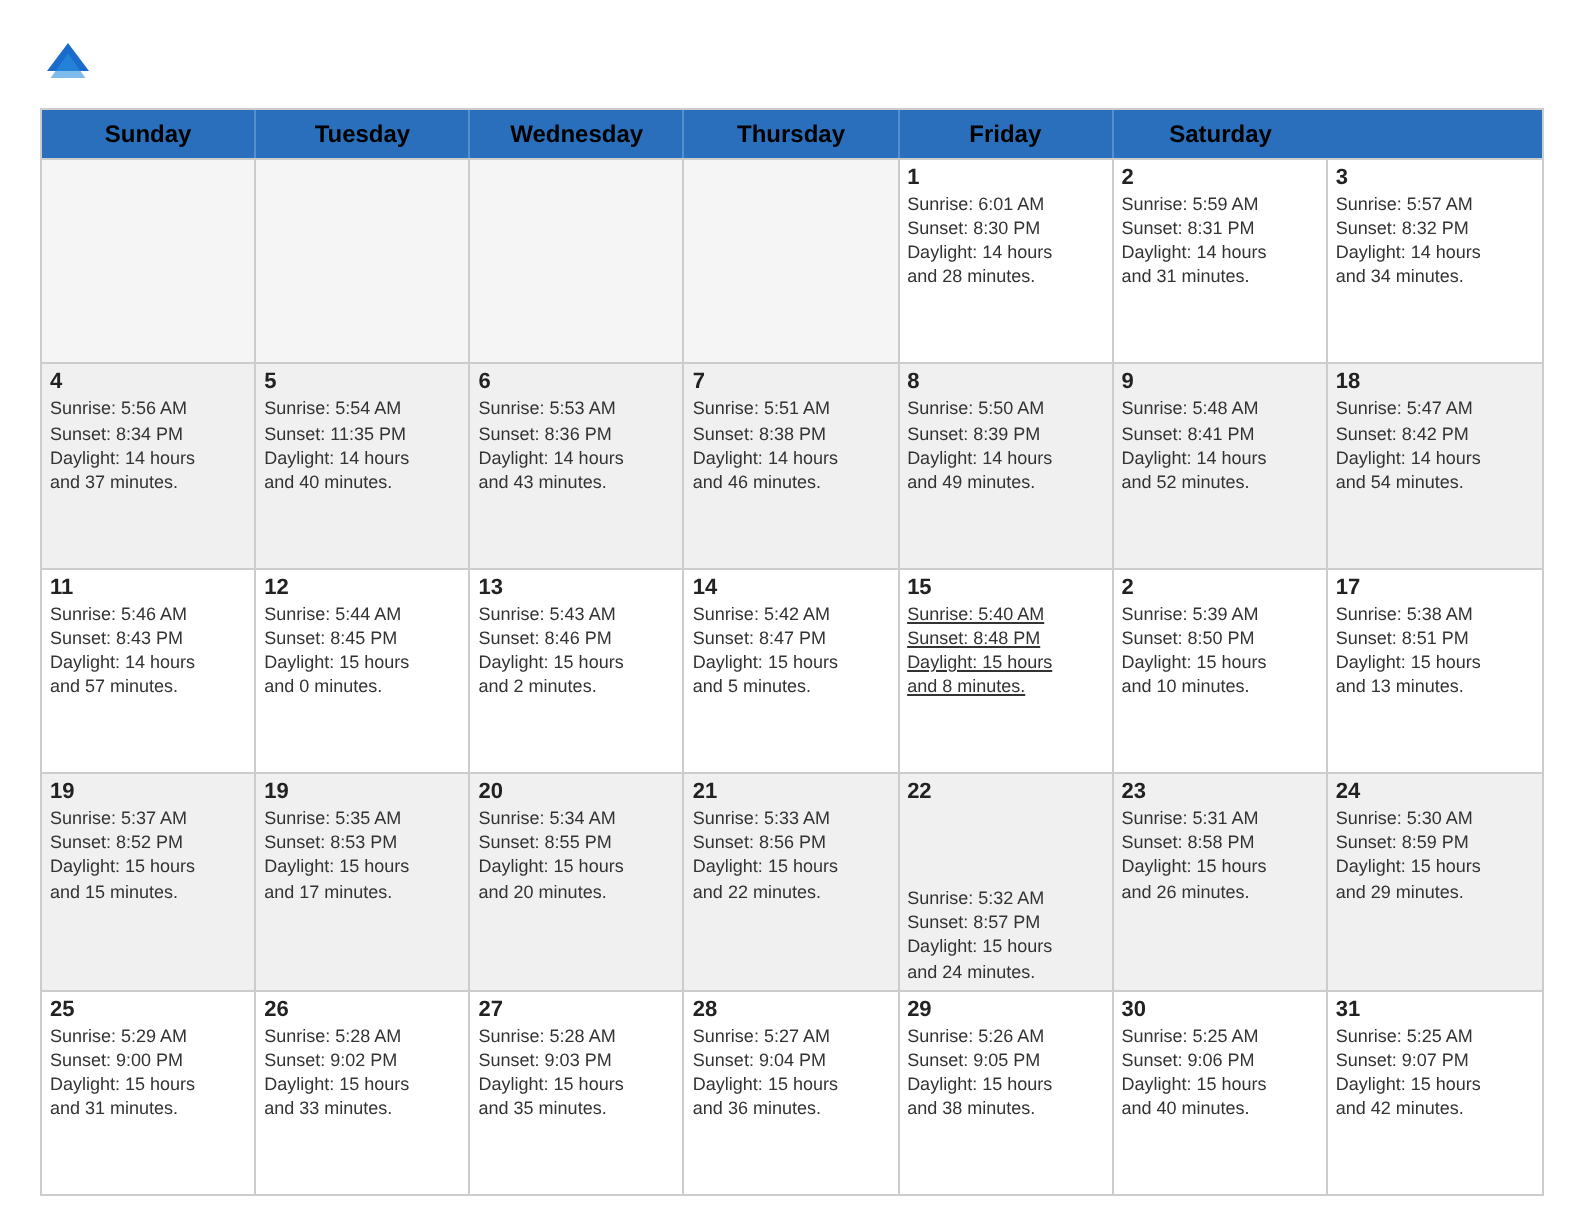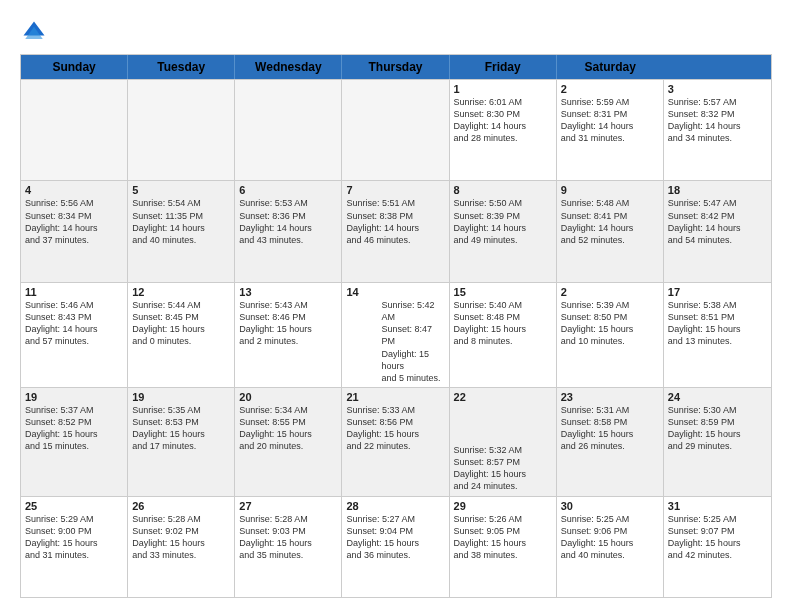--- a/index.html
+++ b/index.html
@@ -243,28 +243,28 @@
           </div>
           <div class="cal-cell">
             <span class="day-num">13</span>
             <div class="cell-text" style="white-space: pre-line;">Sunrise: 5:43 AM
 Sunset: 8:46 PM
 Daylight: 15 hours
 and 2 minutes.</div>
           </div>
           <div class="cal-cell">
             <span class="day-num">14</span>
-            <div class="cell-text" style="white-space: pre-line; margin-left: 35px;">Sunrise: 5:42 AM
+            <div class="cell-text" style="white-space: pre-line;">Sunrise: 5:42 AM
 Sunset: 8:47 PM
 Daylight: 15 hours
 and 5 minutes.</div>
           </div>
           <div class="cal-cell">
             <span class="day-num">15</span>
-            <div class="cell-text" style="white-space: pre-line;">Sunrise: 5:40 AM
+            <div class="cell-text" style="white-space: pre-line; text-decoration: underline;">Sunrise: 5:40 AM
 Sunset: 8:48 PM
 Daylight: 15 hours
 and 8 minutes.</div>
           </div>
           <div class="cal-cell">
             <span class="day-num">2</span>
             <div class="cell-text" style="white-space: pre-line;">Sunrise: 5:39 AM
 Sunset: 8:50 PM
 Daylight: 15 hours
 and 10 minutes.</div>

